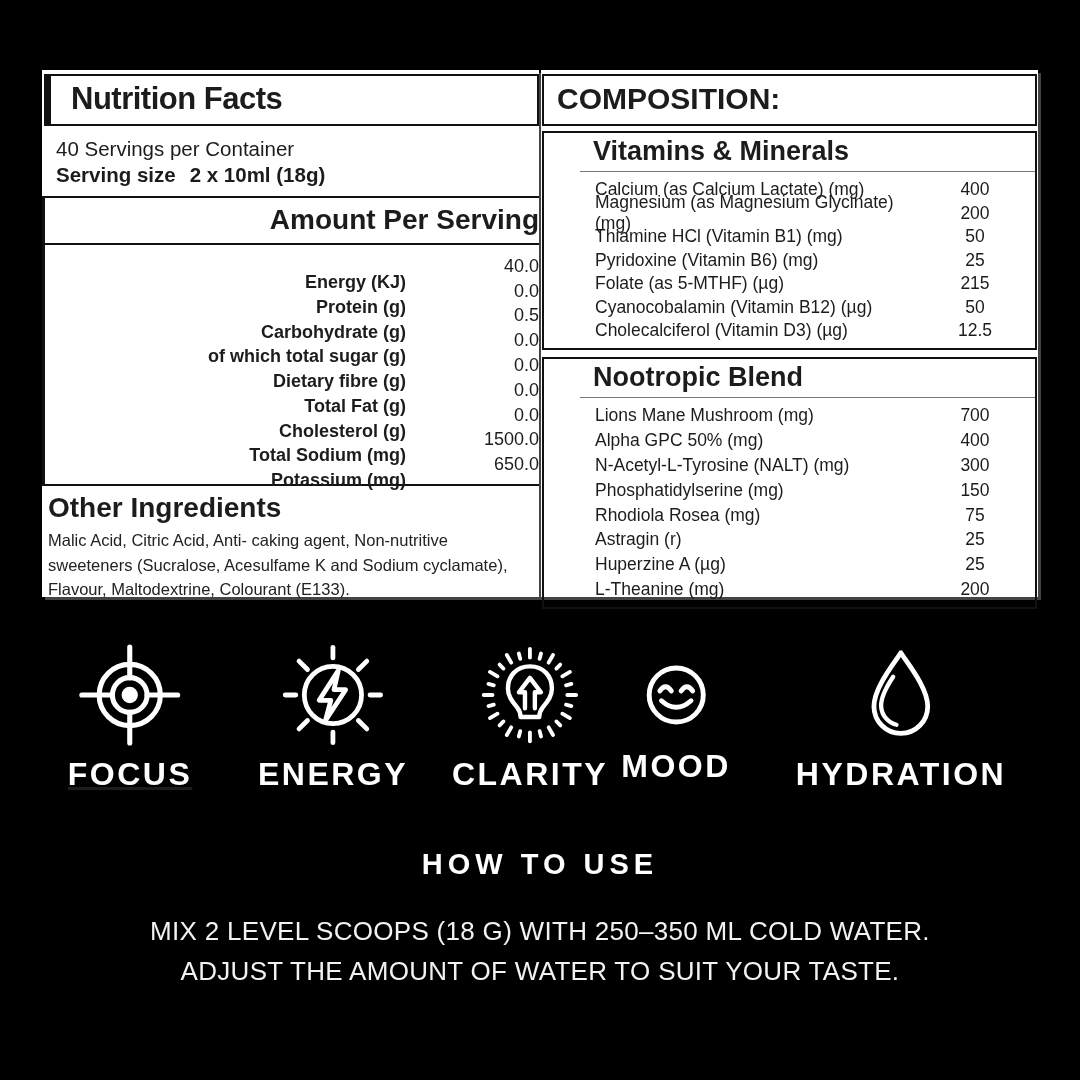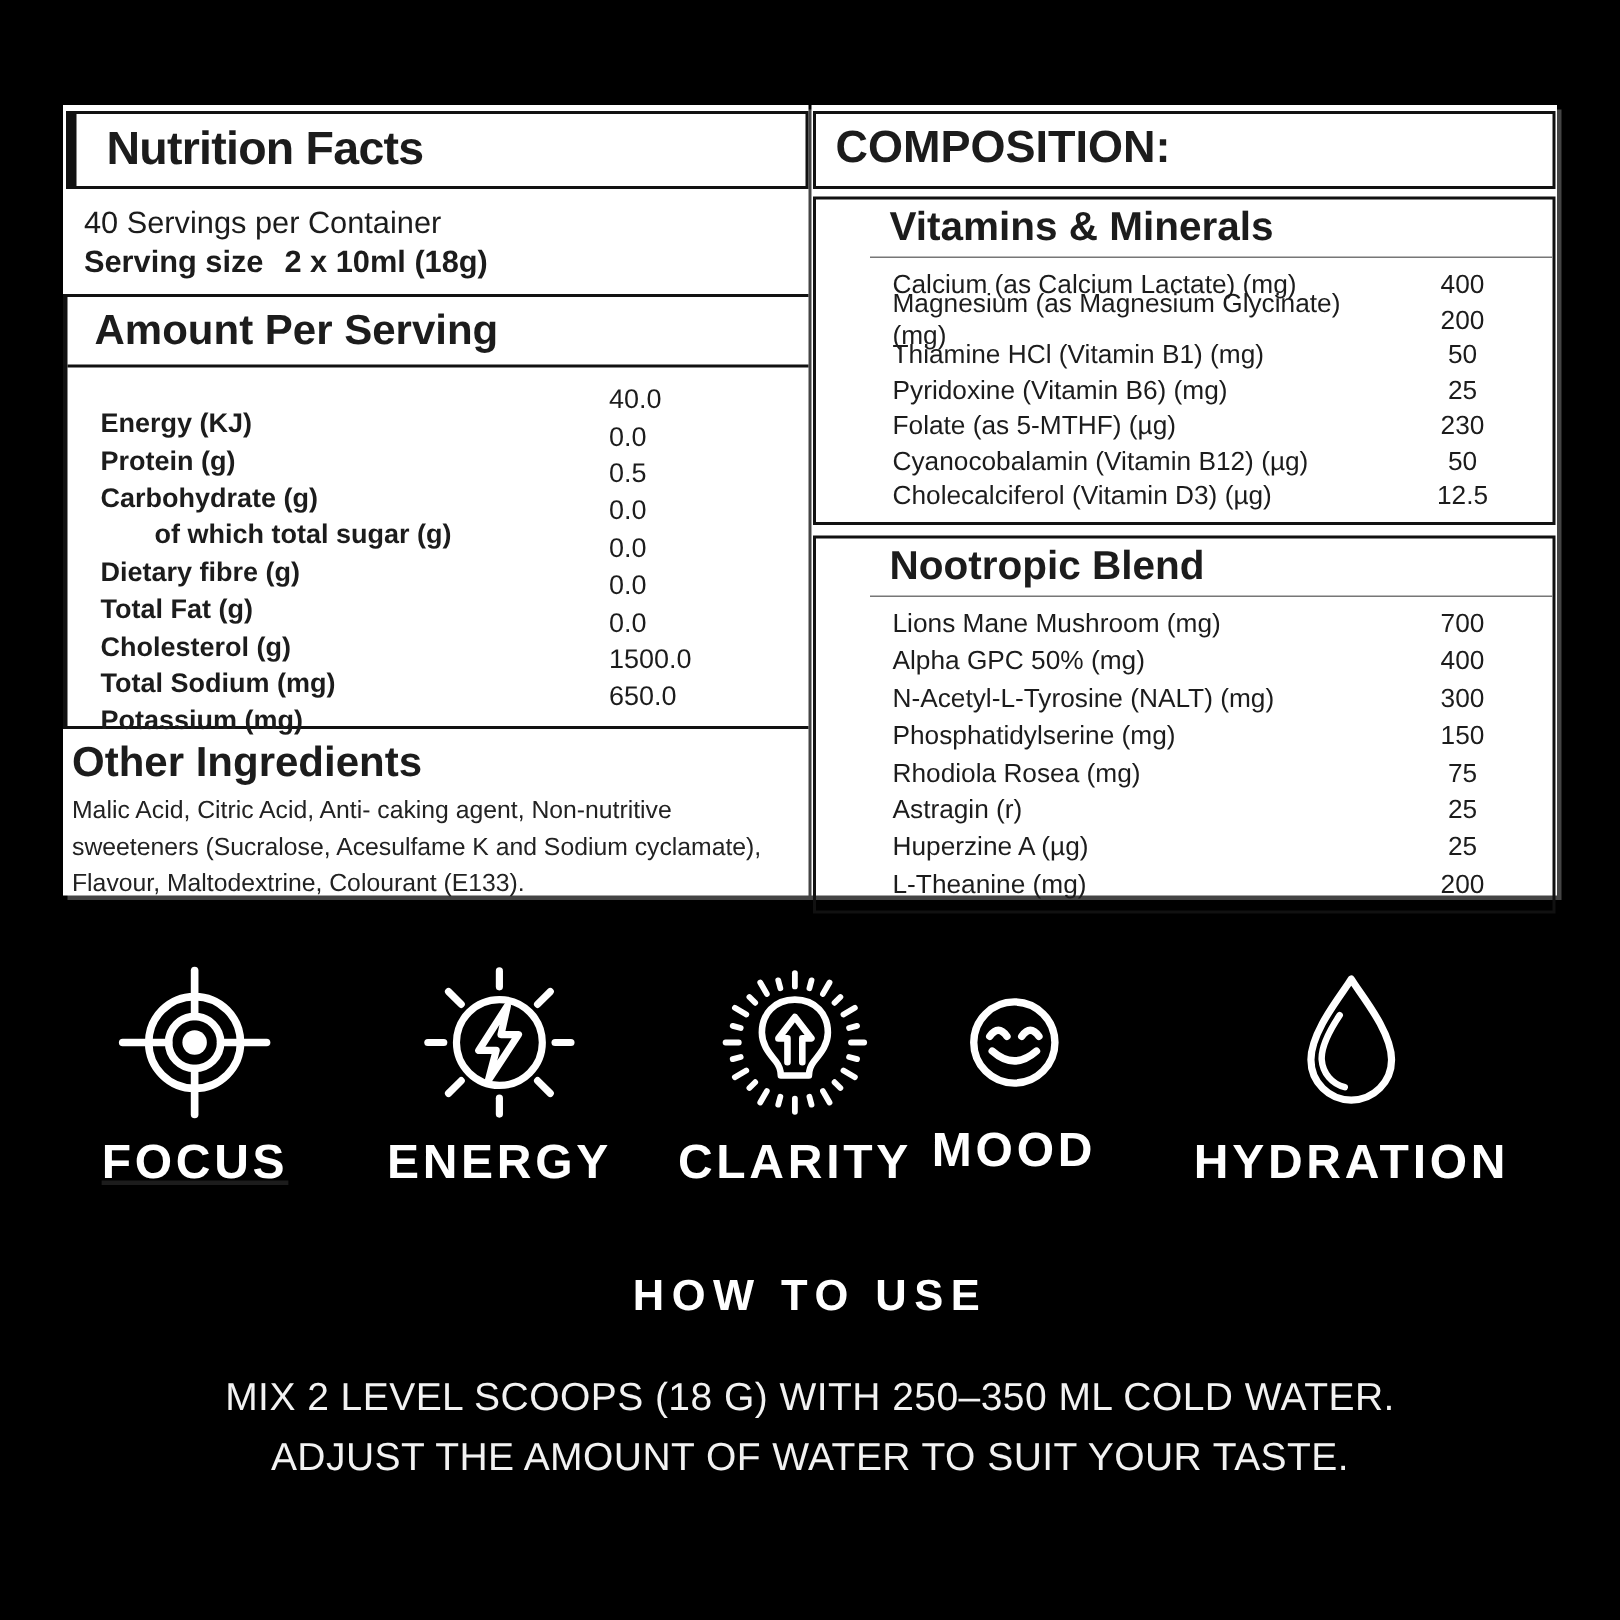--- a/index.html
+++ b/index.html
@@ -20,21 +20,21 @@
 
   
   .nf-title-box {
     margin:4px 0 0 2px; border:2.5px solid #111; border-left-width:7px;
     padding:5px 0 7px 20px;
   }
   .nf-title-box h1 { font-size:31px; font-weight:bold; letter-spacing:-.5px; }
   .servings { padding:10px 0 8px 14px; border-bottom:2px solid #111; font-size:20.5px; line-height:26px; }
   .ss-line { font-weight:bold; }
   .ss-value { margin-left:14px; }
-  .amount-box { border-left:3px solid #111; border-bottom:2px solid #111; }
+  .amount-box { border-left:3px solid #111; border-bottom:2px solid #111;text-align:right; }
   .amount-header {
     font-size:28px; font-weight:bold; line-height:34px;
     padding:5px 0 6px 18px; border-bottom:2px solid #111;
   }
   .nrows { padding:9px 0 7px; }
   .nrow { display:flex; align-items:center; height:24.8px; font-size:18px; padding-left:22px; }
   .nlabel { flex:1; font-weight:bold;margin-top:32px; }
   .nrow.indent .nlabel { padding-left:36px; }
   .nvalue { width:133px; }
   .other-ing { padding:6px 10px 0 6px; }
@@ -156,21 +156,21 @@
       <div class="crow">
           <span class="clabel">Thiamine HCl (Vitamin B1) (mg)</span>
           <span class="cvalue">50</span>
         </div>
       <div class="crow">
           <span class="clabel">Pyridoxine (Vitamin B6) (mg)</span>
           <span class="cvalue">25</span>
         </div>
       <div class="crow">
           <span class="clabel">Folate (as 5-MTHF) (µg)</span>
-          <span class="cvalue">230</span>
+          <span class="cvalue">215</span>
         </div>
       <div class="crow">
           <span class="clabel">Cyanocobalamin (Vitamin B12) (µg)</span>
           <span class="cvalue">50</span>
         </div>
       <div class="crow">
           <span class="clabel">Cholecalciferol (Vitamin D3) (µg)</span>
           <span class="cvalue">12.5</span>
         </div>
     </div>

